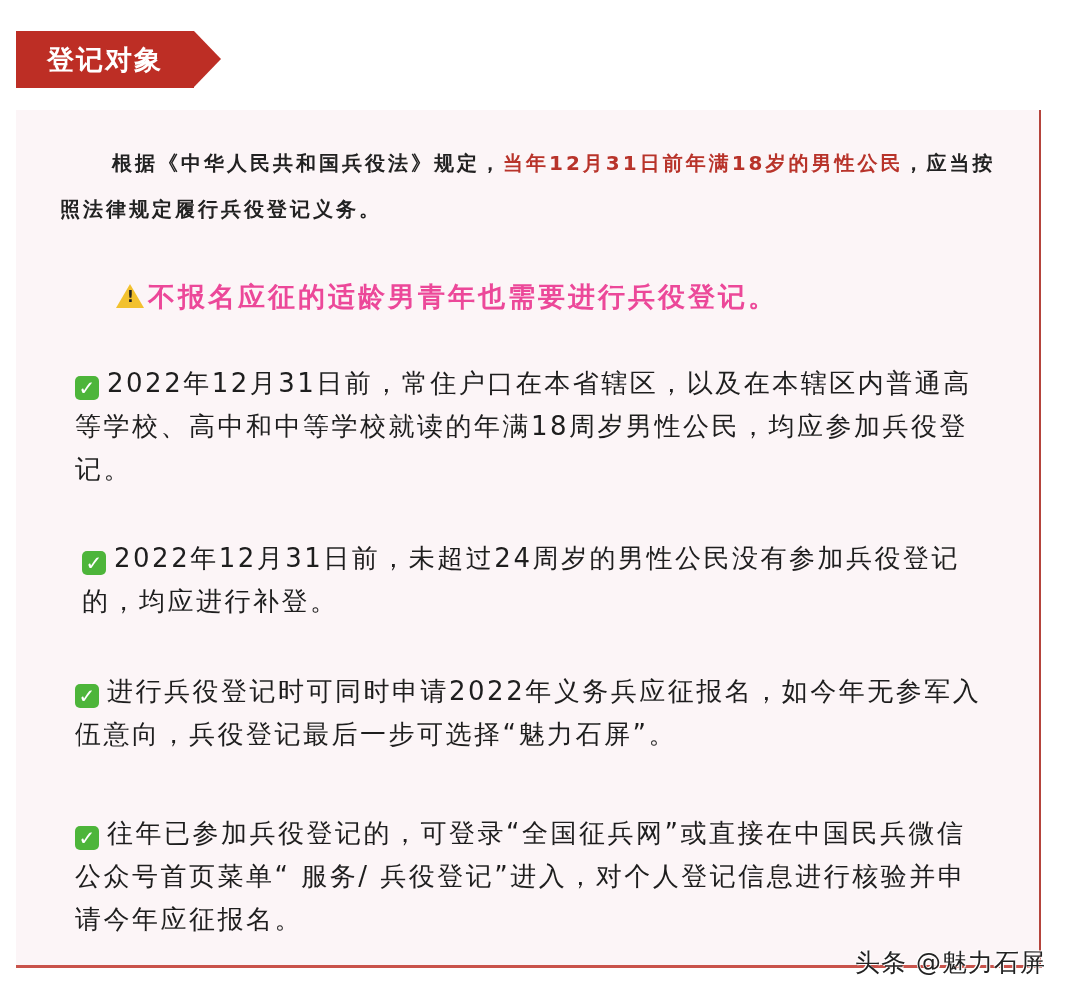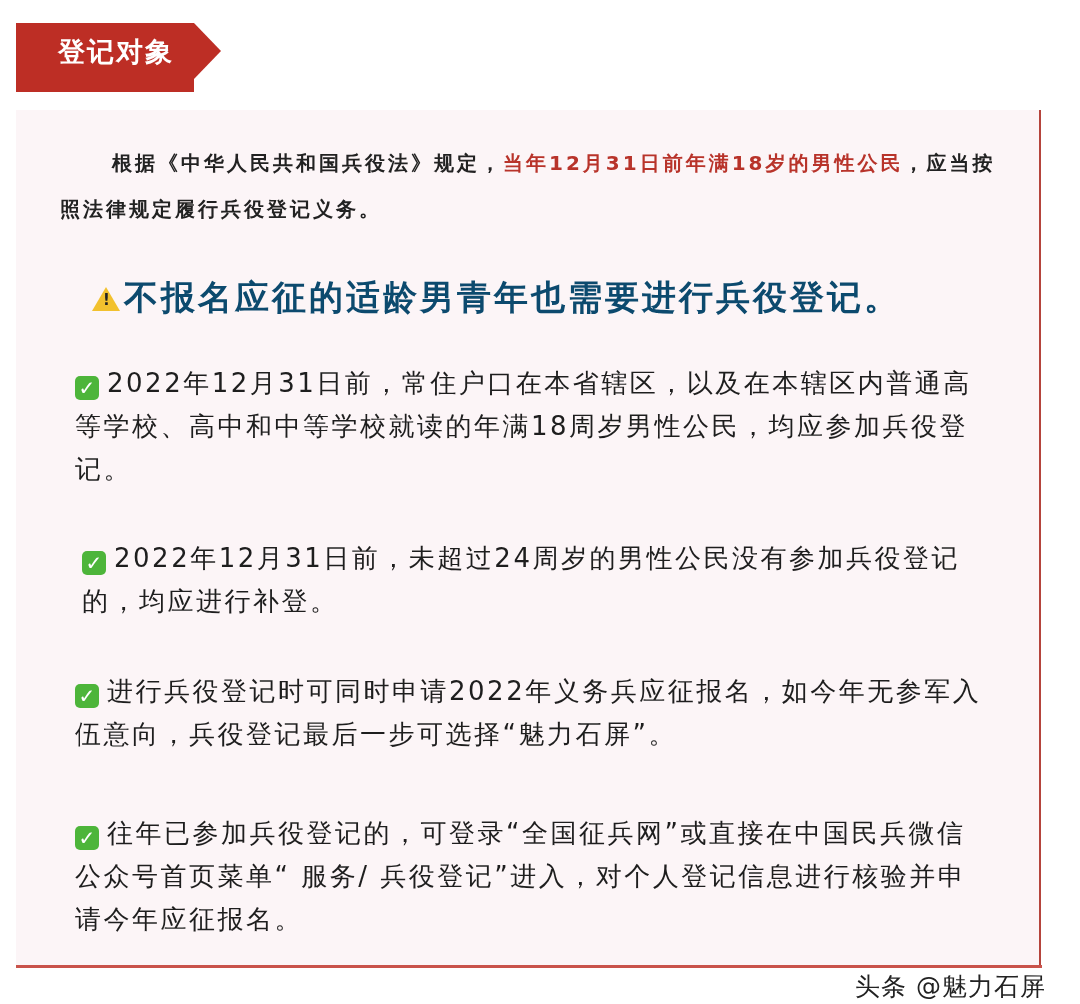--- a/index.html
+++ b/index.html
@@ -1,44 +1,44 @@
 <!DOCTYPE html>
 <html><head>
 <meta charset="utf-8">
 <style>
   html, body { margin:0; padding:0; background:#ffffff; }
   body { width:1080px; height:1004px; position:relative; overflow:hidden;
          font-family: "DejaVu Sans", "Liberation Sans", sans-serif; color:#1a1a1a; }
-  .tag { position:absolute; left:16px; top:23px; height:69px; width:178px;
+  .tag { position:absolute; left:16px; top:31px; height:57px; width:178px;
          background:#bd2e25; color:#fff; font-weight:bold; font-size:27px;
-         line-height:57px; padding-left:42px; box-sizing:border-box; letter-spacing:2px; }
+         line-height:57px; padding-left:31px; box-sizing:border-box; letter-spacing:2px; }
   .tag::after { content:""; position:absolute; right:-27px; top:0;
          border-top:28.5px solid transparent; border-bottom:28.5px solid transparent;
          border-left:27px solid #bd2e25; }
   .box { position:absolute; left:16px; top:110px; width:1025px; height:856px;
          background:#fcf5f7; border-right:2px solid #b5443c; box-sizing:border-box; }
   .bottom-line { position:absolute; left:16px; top:965px; width:1026px; height:3px;
          background:#c9534b; }
   .intro { position:absolute; left:60px; top:140px; width:945px; font-size:20px;
            font-weight:bold; line-height:46px; letter-spacing:3px; color:#222; }
   .intro .hl { color:#b8332a; }
   .intro .indent { display:inline-block; width:52px; }
-  .warn { position:absolute; left:92px; top:275px; font-size:34px; font-weight:bold;
-          color:#0c4a6e; letter-spacing:3px; line-height:44px; }
+  .warn { position:absolute; left:116px; top:275px; font-size:27px; font-weight:bold;
+          color:#ec4899; letter-spacing:3px; line-height:44px; }
   .warn-icon { display:inline-block; width:0; height:0; border-left:14px solid transparent;
           border-right:14px solid transparent; border-bottom:24px solid #f2c12e;
           position:relative; vertical-align:-2px; margin-right:4px; }
   .warn-icon::after { content:"!"; position:absolute; left:-3px; top:4px; font-size:15px;
           color:#222; font-weight:bold; line-height:18px; }
   .item { position:absolute; left:75px; width:915px; font-size:26px; line-height:43px;
           letter-spacing:2.5px; color:#1e1e1e; }
   .check { display:inline-block; width:24px; height:24px; background:#4db53a;
            border-radius:5px; color:#fff; font-size:20px; line-height:24px; text-align:center;
            vertical-align:-3px; margin-right:8px; font-weight:bold; letter-spacing:0; }
-  .watermark { position:absolute; left:855px; top:970px; font-size:25px; color:#222;
+  .watermark { position:absolute; left:855px; top:946px; font-size:25px; color:#222;
                text-shadow:1px 1px 0 #fff, -1px -1px 0 #fff; letter-spacing:1px; }
 </style>
 </head>
 <body>
 
 <div class="tag">
   <span>登记对象</span>
 </div>
 
 <div class="box"></div>

